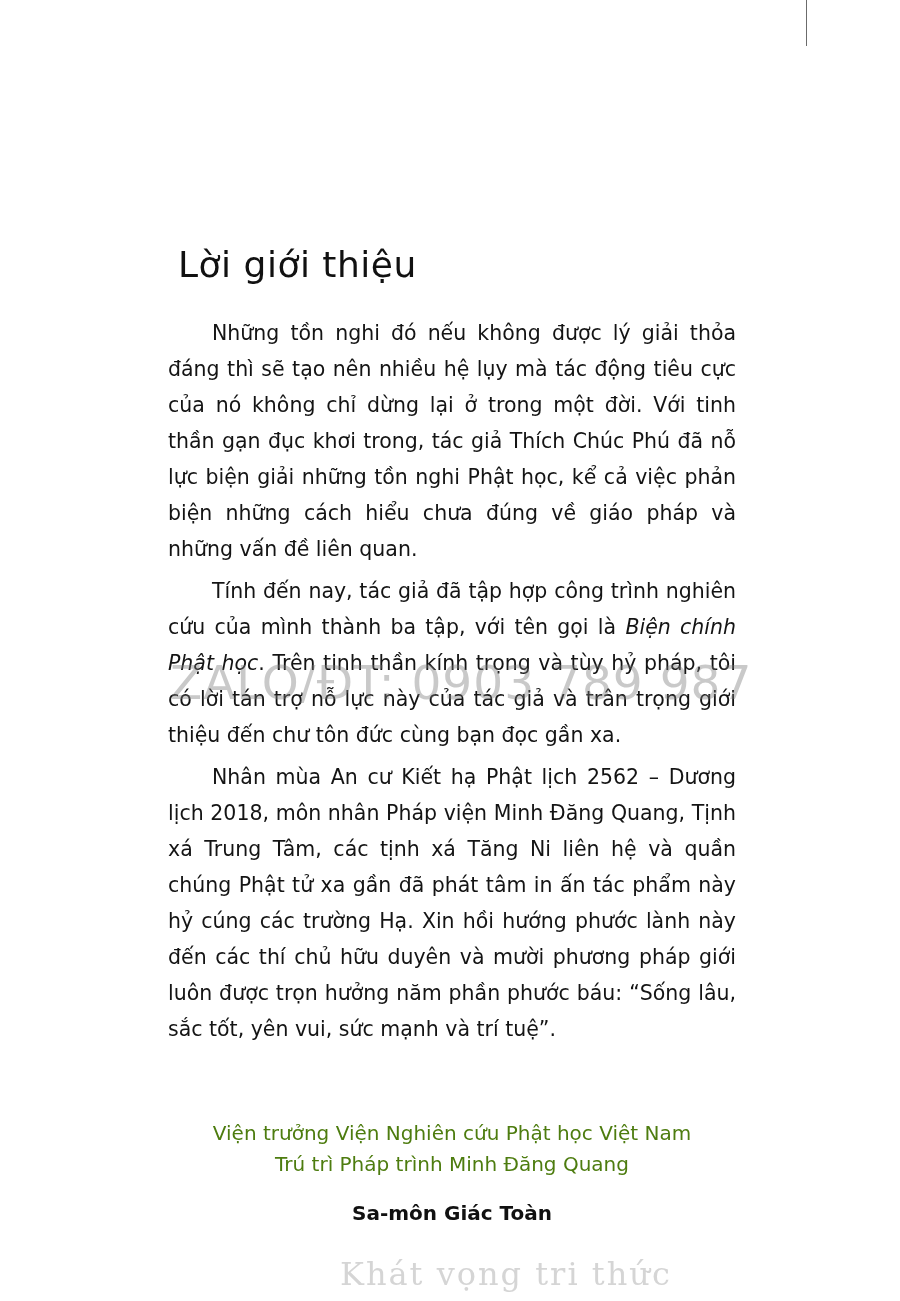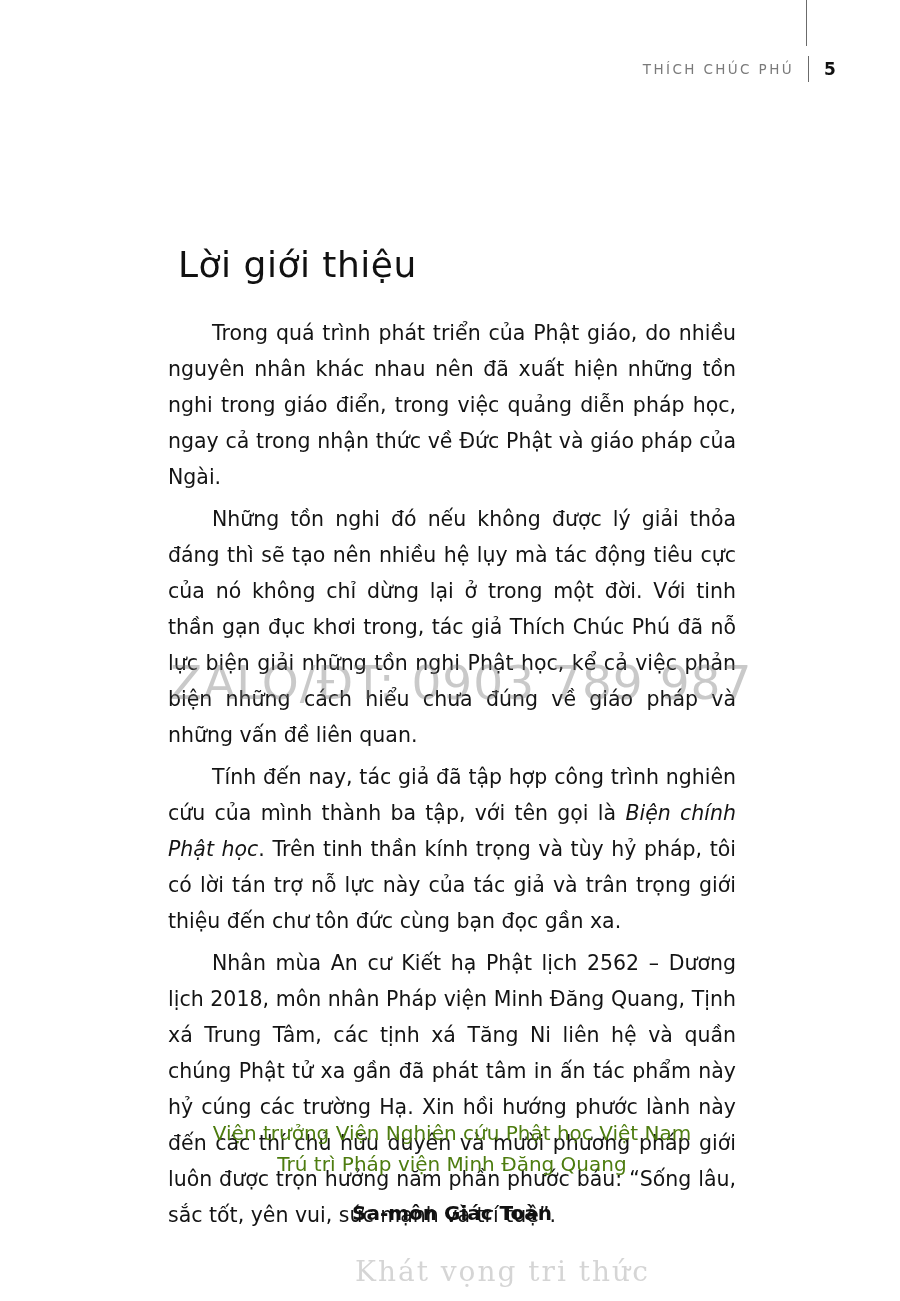--- a/index.html
+++ b/index.html
@@ -140,60 +140,54 @@
     font-size: 80px;
     color: rgba(150,150,150,0.33);
     font-family: "DejaVu Serif", serif;
     letter-spacing: 1px;
     white-space: nowrap;
     pointer-events: none;
     line-height: 1;
   }
   .wm-tag {
     position: absolute;
-    left: 355px;
+    left: 340px;
     top: 1258px;
-    font-size: 28px;
+    font-size: 32px;
     color: rgba(150,150,150,0.40);
     font-family: "DejaVu Serif", serif;
     letter-spacing: 2px;
     white-space: nowrap;
     pointer-events: none;
     line-height: 1;
   }
 </style>
 </head>
 <body>
 
 <div class="page">
 
   <div class="top-bar"></div>
 
-  <div class="runhead">
-    <div class="runhead-title">THÍCH CHÚC PHÚ</div>
-    <div class="runhead-rule"></div>
-    <div class="runhead-page">5</div>
-  </div>
 
   <div class="content">
 
     <h1 class="chapter-title">Lời giới thiệu</h1>
 
-    <p class="body-par">Trong quá trình phát triển của Phật giáo, do nhiều nguyên nhân khác nhau nên đã xuất hiện những tồn nghi trong giáo điển, trong việc quảng diễn pháp học, ngay cả trong nhận thức về Đức Phật và giáo pháp của Ngài.</p>
 
     <p class="body-par">Những tồn nghi đó nếu không được lý giải thỏa đáng thì sẽ tạo nên nhiều hệ lụy mà tác động tiêu cực của nó không chỉ dừng lại ở trong một đời. Với tinh thần gạn đục khơi trong, tác giả Thích Chúc Phú đã nỗ lực biện giải những tồn nghi Phật học, kể cả việc phản biện những cách hiểu chưa đúng về giáo pháp và những vấn đề liên quan.</p>
 
     <p class="body-par"><span>Tính đến nay, tác giả đã tập hợp công trình nghiên cứu của mình thành ba tập, với tên gọi là </span><span class="ital">Biện chính Phật học</span><span>. Trên tinh thần kính trọng và tùy hỷ pháp, tôi có lời tán trợ nỗ lực này của tác giả và trân trọng giới thiệu đến chư tôn đức cùng bạn đọc gần xa.</span></p>
 
     <p class="body-par">Nhân mùa An cư Kiết hạ Phật lịch 2562 – Dương lịch 2018, môn nhân Pháp viện Minh Đăng Quang, Tịnh xá Trung Tâm, các tịnh xá Tăng Ni liên hệ và quần chúng Phật tử xa gần đã phát tâm in ấn tác phẩm này hỷ cúng các trường Hạ. Xin hồi hướng phước lành này đến các thí chủ hữu duyên và mười phương pháp giới luôn được trọn hưởng năm phần phước báu: “Sống lâu, sắc tốt, yên vui, sức mạnh và trí tuệ”.</p>
 
   </div>
 
   <div class="signature">
     <div class="line">Viện trưởng Viện Nghiên cứu Phật học Việt Nam</div>
-    <div class="line">Trú trì Pháp viện Minh Đăng Quang</div>
+    <div class="line">Trú trì Pháp trình Minh Đăng Quang</div>
     <div class="name">Sa-môn Giác Toàn</div>
   </div>
 
   <div class="wm-phone">ZALO/ĐT: 0903 789 987</div>
   <div class="wm-tag">Khát vọng tri thức</div>
 
 </div>
 
 </body></html>

